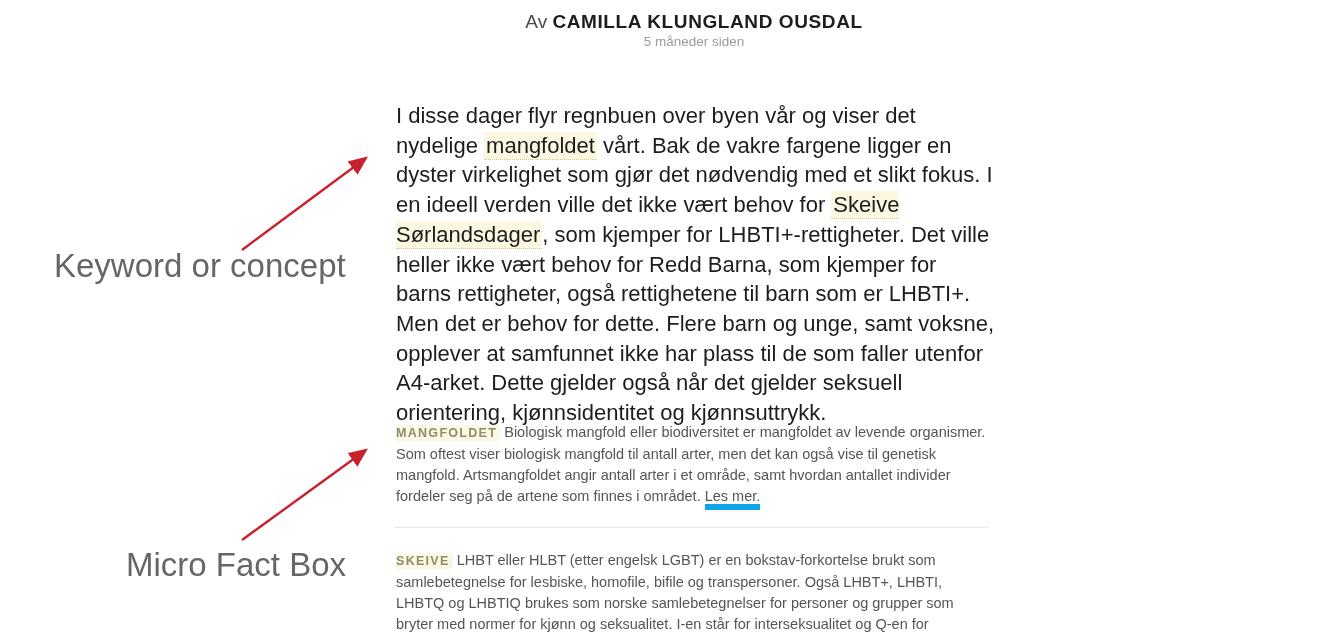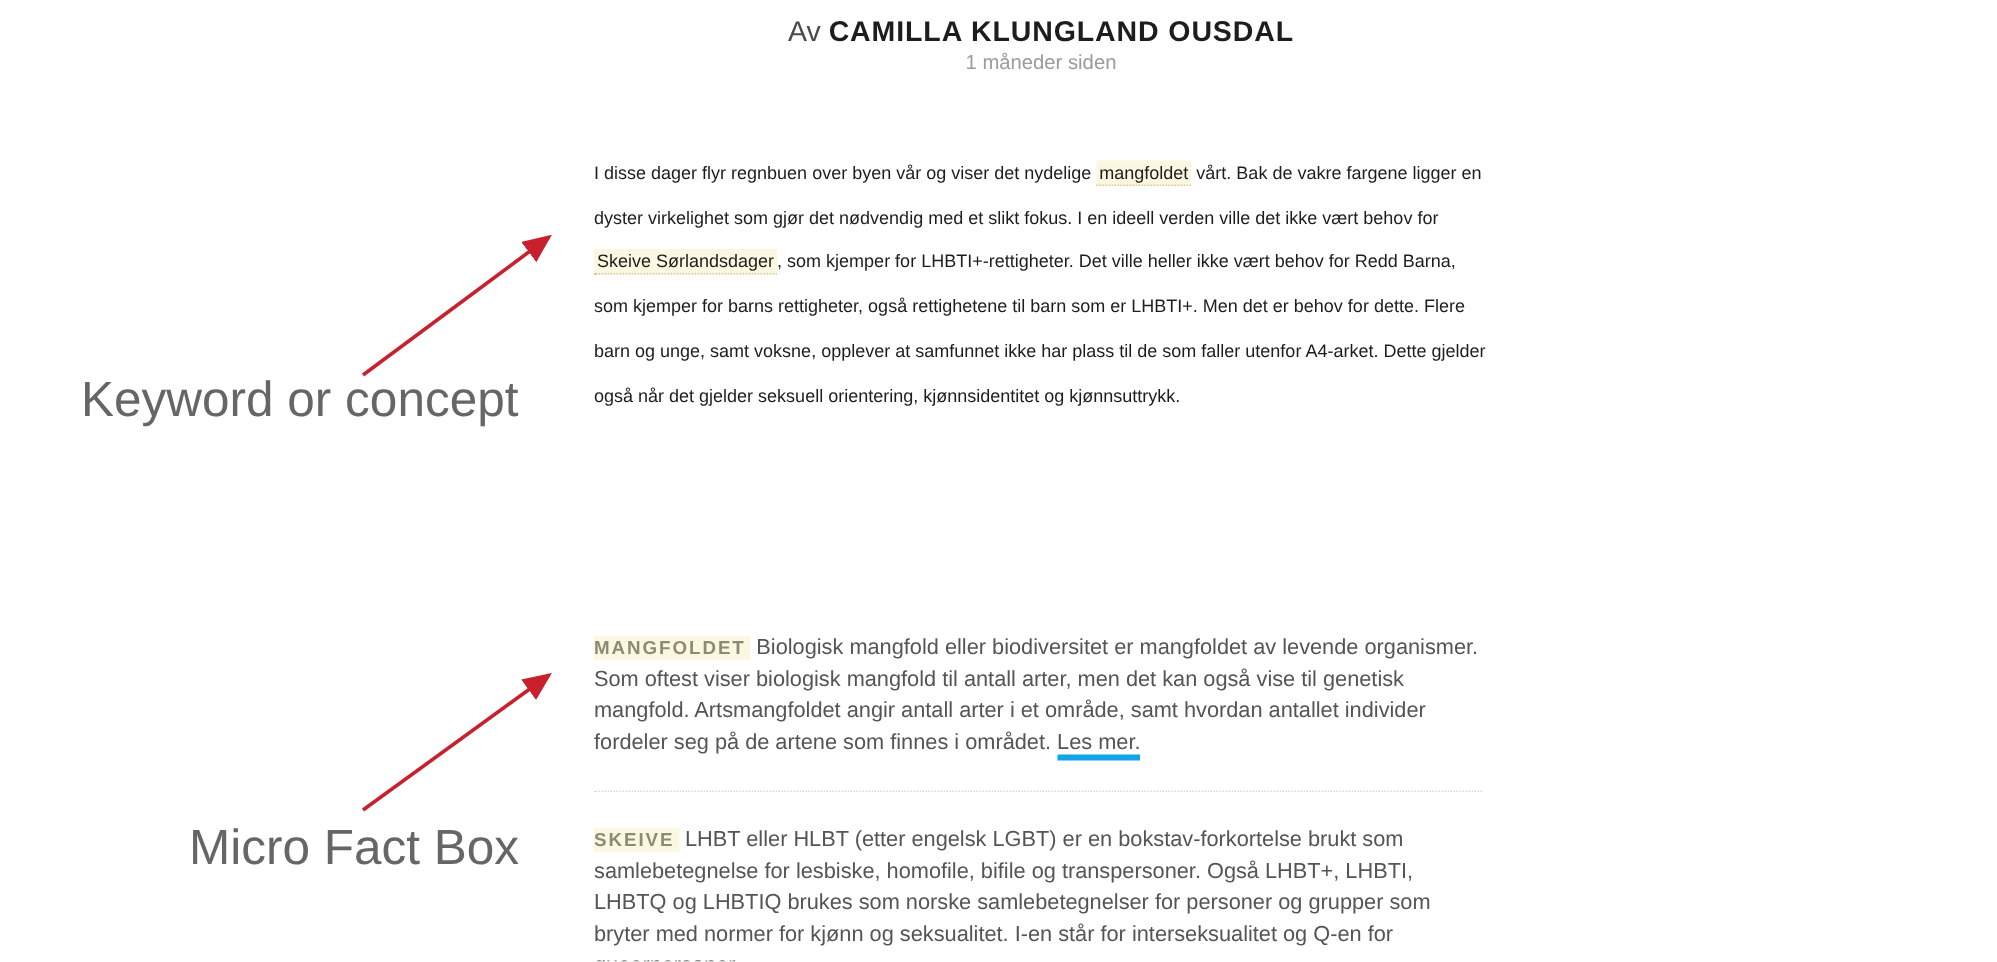--- a/index.html
+++ b/index.html
@@ -28,21 +28,21 @@
   .timestamp {
     position: absolute;
     left: 396px; top: 34px; width: 596px;
     text-align: center;
     font-size: 13.5px;
     color: #9b9b9b;
   }
   .paragraph {
     position: absolute;
     left: 396px; top: 101px; width: 600px;
-    font-size: 12px;
+    font-size: 22px;
     line-height: 29.7px;
     color: #1d1d1d;
   }
   .hl {
     background: #fbf7e0;
     border-bottom: 1px dotted #d5cb97;
     padding: 1px 2px;
     cursor: pointer;
   }
 
@@ -60,21 +60,21 @@
     font-weight: bold;
     font-size: 12.5px;
     letter-spacing: 1.3px;
     color: #8c8c74;
     background: #fbf7e0;
     padding: 1px 3px 1px 0;
   }
   .lesmer {
     color: #555555;
     text-decoration: none;
-    border-bottom: 4px solid #0ea5e9;
+    border-bottom: 6px solid #0ea5e9;
     cursor: pointer;
   }
   .divider {
     position: absolute;
     left: 396px; top: 527px; width: 592px;
     border-top: 1px dotted #d8d8d8;
     height: 0;
   }
 
   
@@ -92,21 +92,21 @@
     width: 1331px; height: 641px;
     pointer-events: none;
   }
 </style>
 </head>
 <body>
 
 <div class="canvas">
 
   <div class="byline"><span>Av</span>&nbsp;<span class="author">CAMILLA KLUNGLAND OUSDAL</span></div>
-  <div class="timestamp">1 måneder siden</div>
+  <div class="timestamp">5 måneder siden</div>
 
   <div class="paragraph"><span>I disse dager flyr regnbuen over byen vår og viser det nydelige </span><span class="hl">mangfoldet</span><span> vårt. Bak de vakre fargene ligger en dyster virkelighet som gjør det nødvendig med et slikt fokus. I en ideell verden ville det ikke vært behov for </span><span class="hl">Skeive Sørlandsdager</span><span>, som kjemper for LHBTI+-rettigheter. Det ville heller ikke vært behov for Redd Barna, som kjemper for barns rettigheter, også rettighetene til barn som er LHBTI+. Men det er behov for dette. Flere barn og unge, samt voksne, opplever at samfunnet ikke har plass til de som faller utenfor A4-arket. Dette gjelder også når det gjelder seksuell orientering, kjønnsidentitet og kjønnsuttrykk.</span></div>
 
   <div class="factbox factbox-1"><span class="fact-term">MANGFOLDET</span><span> Biologisk mangfold eller biodiversitet er mangfoldet av levende organismer. Som oftest viser biologisk mangfold til antall arter, men det kan også vise til genetisk mangfold. Artsmangfoldet angir antall arter i et område, samt hvordan antallet individer fordeler seg på de artene som finnes i området. </span><a class="lesmer">Les mer.</a></div>
 
   <div class="divider"></div>
 
   <div class="factbox factbox-2"><span class="fact-term">SKEIVE</span><span> LHBT eller HLBT (etter engelsk LGBT) er en bokstav-forkortelse brukt som samlebetegnelse for lesbiske, homofile, bifile og transpersoner. Også LHBT+, LHBTI, LHBTQ og LHBTIQ brukes som norske samlebetegnelser for personer og grupper som bryter med normer for kjønn og seksualitet. I-en står for interseksualitet og Q-en for queerpersoner.</span></div>
 
   <div class="anno-label anno-factbox">Micro Fact Box</div>

